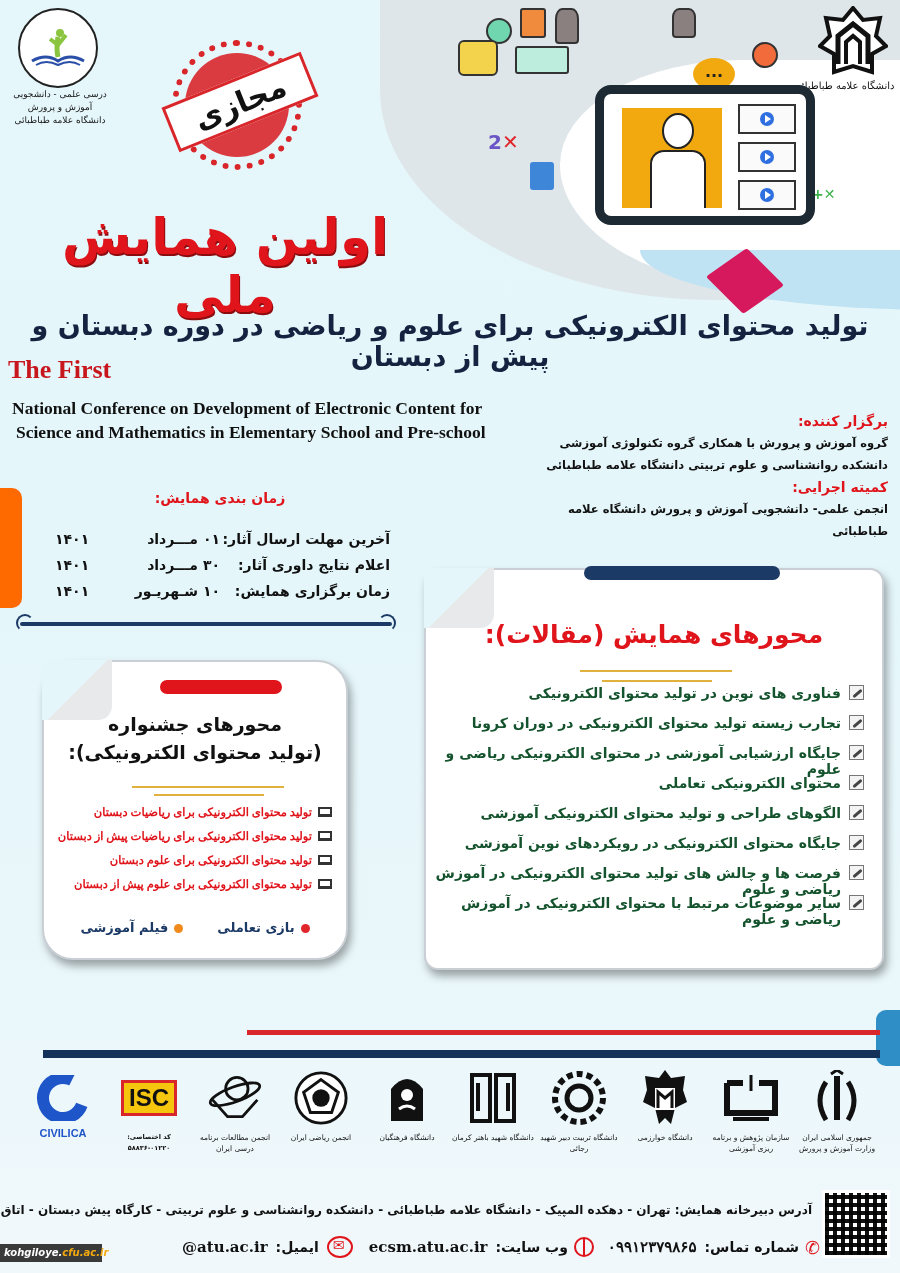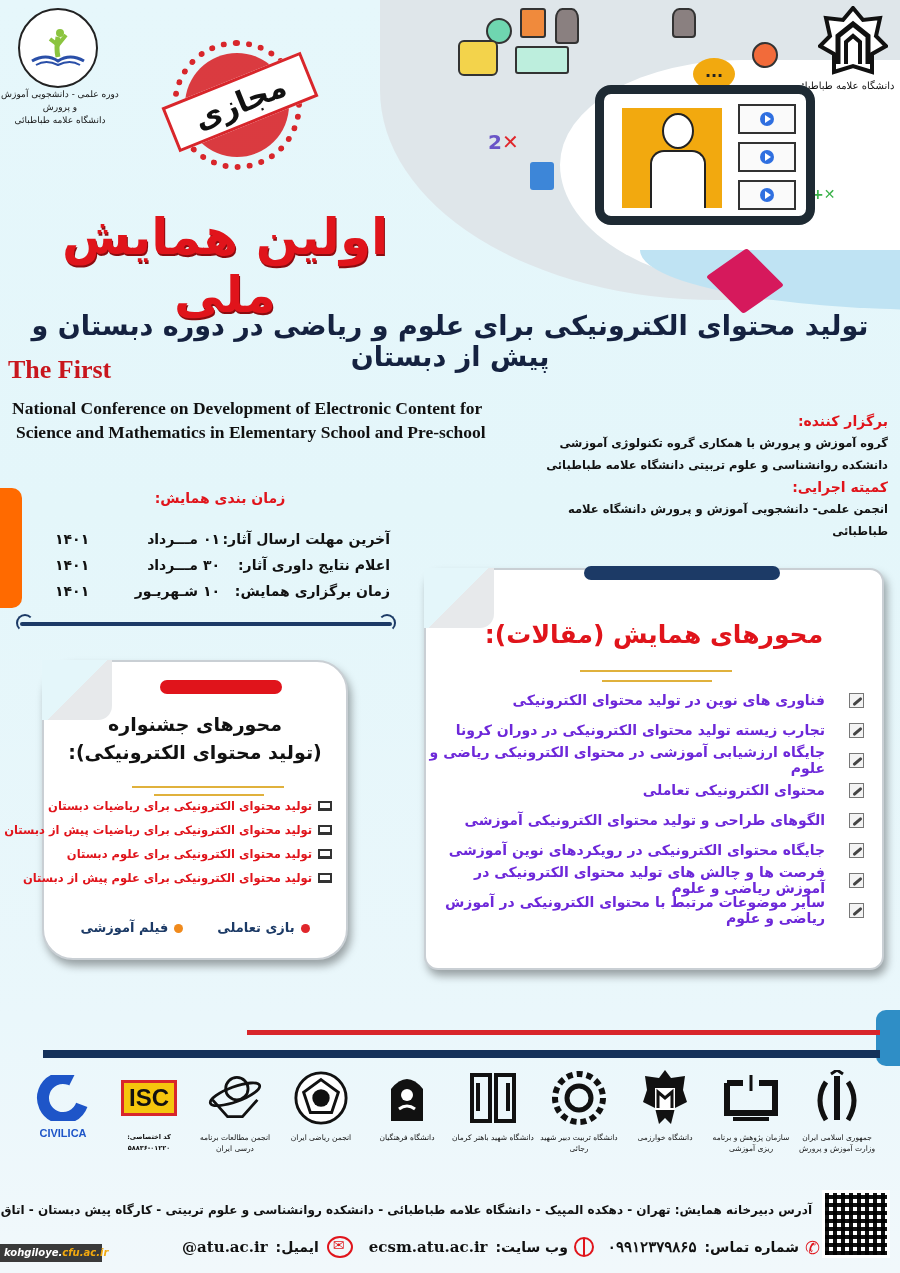--- a/index.html
+++ b/index.html
@@ -95,27 +95,27 @@
     background: #fff; border-radius: 14px; box-shadow: 3px 6px 8px rgba(0,0,0,.35);
     border: 2px solid #c9cfd4;
   }
   .card-fold { position: absolute; left: -2px; top: -2px; width: 70px; height: 60px; background: linear-gradient(135deg, #e4f6fa 50%, #e7e9eb 50%); border-radius: 0 0 14px 0; }
   .card-bar { position: absolute; height: 14px; border-radius: 7px; }
   .gold-line { position: absolute; height: 2px; background: #e0b13c; }
 
   .card-right { left: 424px; top: 568px; width: 460px; height: 402px; }
   .cr-title { position: absolute; left: 0; top: 50px; width: 100%; text-align: center; font-size: 25px; font-weight: 900; color: #e0141b; }
   .cr-list { position: absolute; right: 18px; top: 115px; width: 440px; direction: rtl; list-style: none; }
-  .cr-list li { display: flex; align-items: center; height: 30px; font-size: 14px; font-weight: bold; color: #6d28d9; gap: 16px; }
+  .cr-list li { display: flex; height: 30px; font-size: 14px; font-weight: bold; color: #14532d; }
   .pen { width: 15px; height: 15px; border: 1px solid #777; margin-left: 8px; position: relative; background: #f3f3f3; flex: none; }
   .pen::after { content: ""; position: absolute; left: 2px; top: 6px; width: 11px; height: 3px; background: #444; transform: rotate(-40deg); border-radius: 2px; }
 
   .card-left { left: 42px; top: 660px; width: 306px; height: 300px; border-radius: 31px; }
   .cl-title { position: absolute; left: 0; top: 48px; width: 100%; text-align: center; font-size: 19px; font-weight: 900; line-height: 28px; color: #111; }
-  .cl-list { position: absolute; right: 14px; top: 132px; width: 285px; direction: rtl; list-style: none; }
+  .cl-list { position: absolute; right: 14px; top: 138px; width: 285px; direction: rtl; list-style: none; font-family: Liberation Serif, serif; }
   .cl-list li { display: flex; align-items: center; height: 24px; font-size: 11.5px; font-weight: bold; color: #e0141b; white-space: nowrap; }
   .laptop { width: 14px; height: 10px; border: 2px solid #333; border-bottom-width: 3px; margin-left: 6px; flex: none; background: #fff; }
   .cl-extra { position: absolute; left: 0; top: 258px; width: 100%; display: flex; direction: rtl; justify-content: center; gap: 34px; font-size: 13px; font-weight: bold; color: #1c3a66; }
   .dot { display: inline-block; width: 9px; height: 9px; border-radius: 50%; margin-left: 6px; vertical-align: middle; }
 
   
   .line-red { left: 247px; top: 1030px; width: 633px; height: 5px; background: #d8262b; }
   .line-navy { left: 43px; top: 1050px; width: 837px; height: 8px; background: #14315a; }
   .blue-tab { left: 876px; top: 1010px; width: 24px; height: 56px; background: #2f8ec6; border-radius: 10px 0 0 10px; }
 
@@ -162,21 +162,21 @@
 <div class="abs assoc-logo">
   <svg width="60" height="50" viewBox="0 0 60 50">
     <circle cx="32" cy="10" r="4" fill="#8bc43f"></circle>
     <path d="M30 14 Q28 26 30 34" stroke="#8bc43f" stroke-width="5" fill="none"></path>
     <path d="M22 16 L30 22 L38 12" stroke="#8bc43f" stroke-width="4" fill="none"></path>
     <path d="M4 38 Q18 30 30 38 Q42 30 56 38" stroke="#2a4fa8" stroke-width="3" fill="none"></path>
     <path d="M8 42 Q18 36 30 42 Q42 36 52 42" stroke="#2a4fa8" stroke-width="2" fill="none"></path>
   </svg>
 </div>
 <div class="abs assoc-caption rtl">
-  <div>دوره علمی - دانشجویی آموزش و پرورش</div>
+  <div>درسی علمی - دانشجویی آموزش و پرورش</div>
   <div>دانشگاه علامه طباطبائی</div>
 </div>
 
 <div class="abs stamp">
     <div class="stamp-inner"></div>
   </div>
 <div class="abs stamp-band rtl">مجازی</div>
 
 <div class="abs atu-logo">
   <svg width="70" height="70" viewBox="0 0 70 70">

